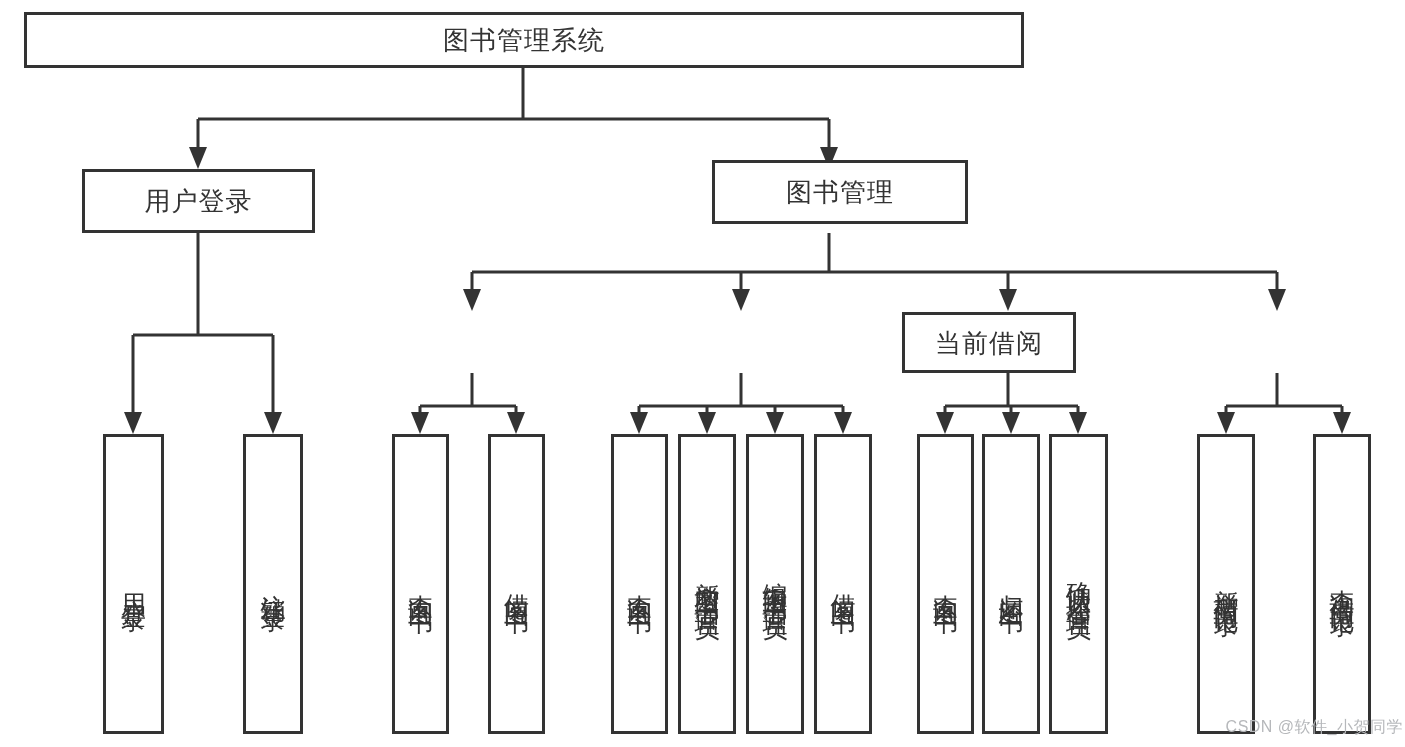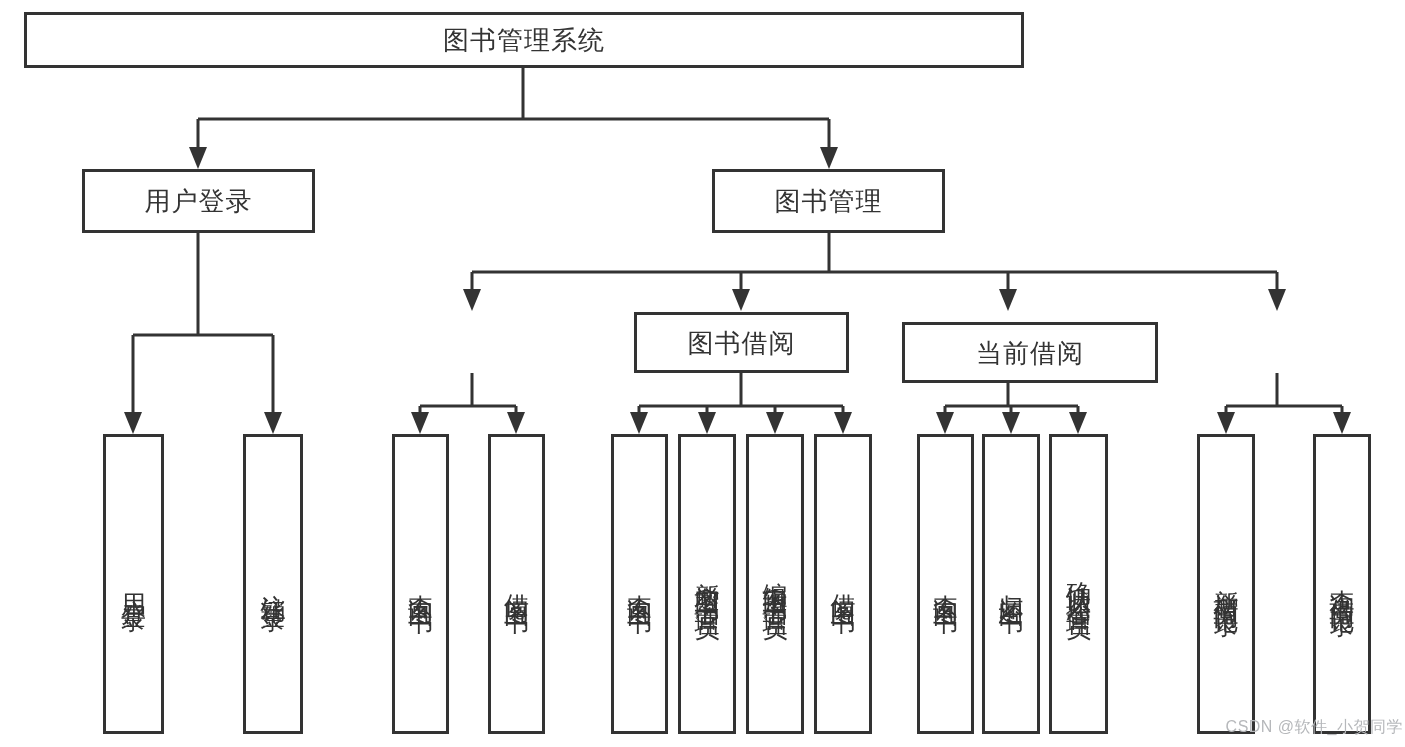--- a/index.html
+++ b/index.html
@@ -90,28 +90,25 @@
     </g>
   </svg>
 
   <div class="node" style="left:24px;top:12px;width:1000px;height:56px">
     <span class="lbl">图书管理系统</span>
   </div>
 
   <div class="node" style="left:82px;top:169px;width:233px;height:64px">
     <span class="lbl">用户登录</span>
   </div>
-  <div class="node" style="left:712px;top:169px;width:233px;height:64px">
+  <div class="node" style="left:712px;top:160px;width:256px;height:64px">
     <span class="lbl">图书管理</span>
   </div>
 
-  <div class="node" style="left:634px;top:312px;width:215px;height:61px">
-    <span class="lbl">图书借阅</span>
-  </div>
-  <div class="node" style="left:902px;top:322px;width:256px;height:61px">
+  <div class="node" style="left:902px;top:312px;width:174px;height:61px">
     <span class="lbl">当前借阅</span>
   </div>
 
   <div class="node leaf" style="left:103px;top:434px;width:61px;height:300px">
     <span class="lbl">用户登录</span>
   </div>
   <div class="node leaf" style="left:243px;top:434px;width:60px;height:300px">
     <span class="lbl">注销登录</span>
   </div>
 

